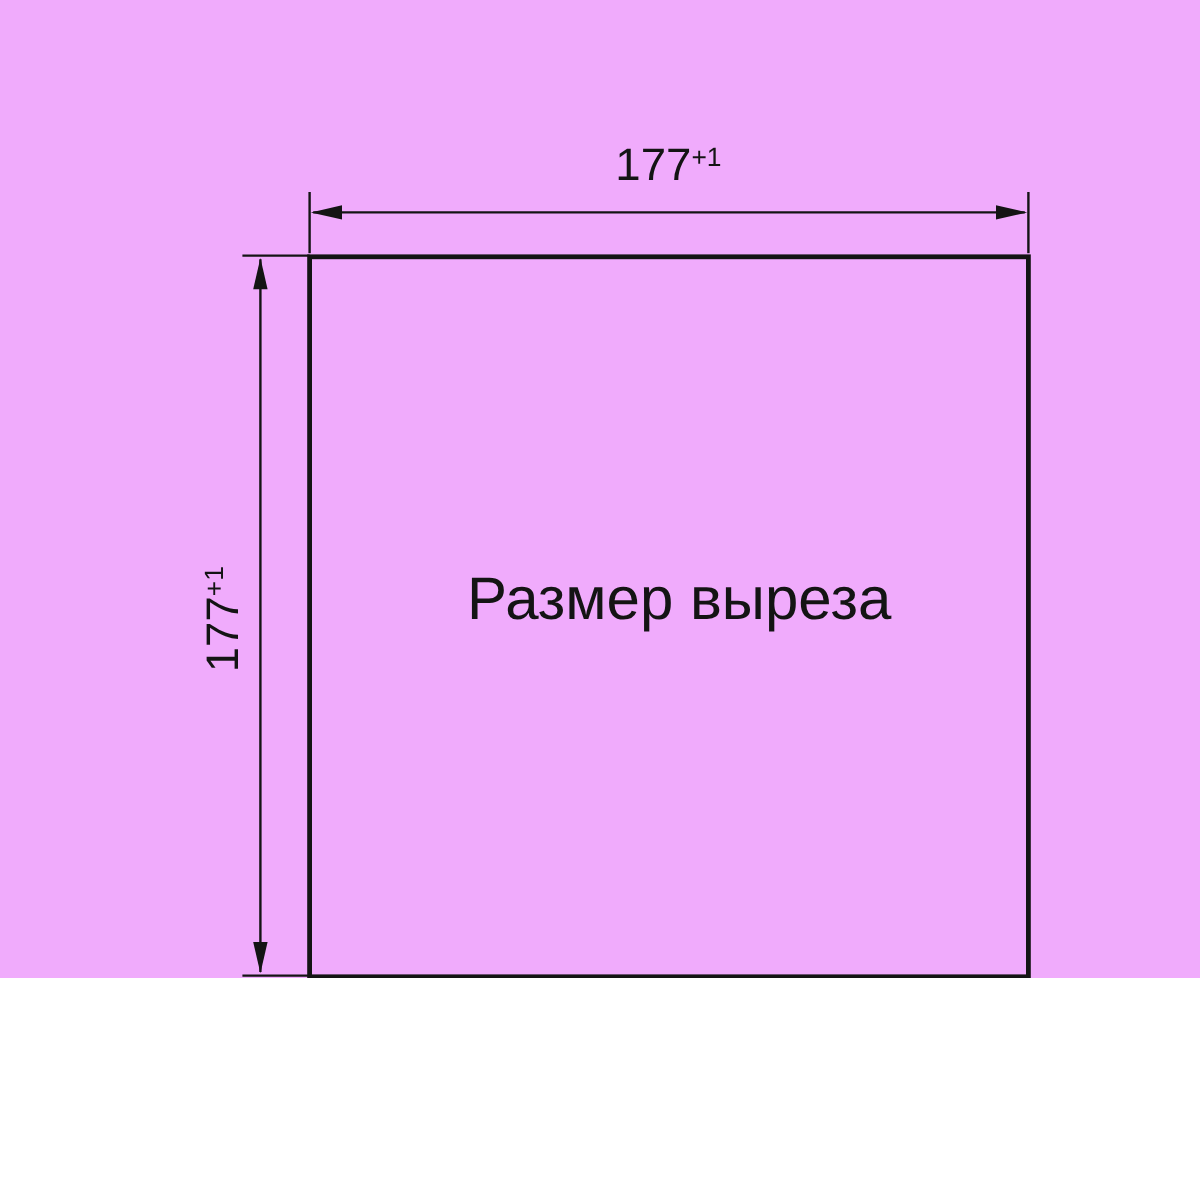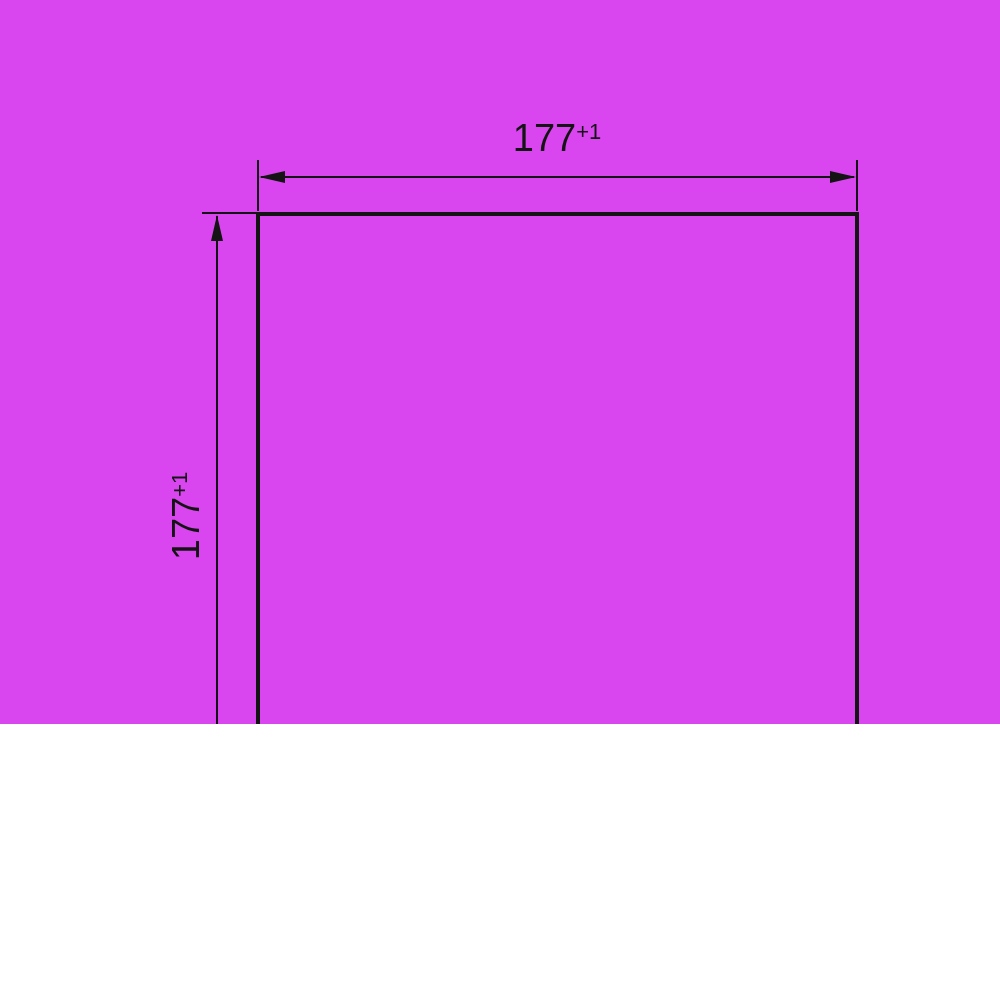--- a/index.html
+++ b/index.html
@@ -4,22 +4,22 @@
 <style>
   html, body {
     margin: 0;
     padding: 0;
     background: #ffffff;
     font-family: "Liberation Sans", "DejaVu Sans", sans-serif;
   }
   .canvas {
     position: relative;
     width: 1000px;
-    height: 724px;
-    background: #d946ef;
+    height: 815px;
+    background: #f0abfc;
     overflow: hidden;
   }
   .drawing-svg {
     position: absolute;
     left: 0;
     top: 0;
     width: 1000px;
     height: 1000px;
   }
   .label {
@@ -82,14 +82,15 @@
   </svg>
 
   <div class="label dim-label dim-label-top">
     <span>177</span><span class="tol">+1</span>
   </div>
 
   <div class="label dim-label dim-label-left">
     <span>177</span><span class="tol">+1</span>
   </div>
 
+  <div class="label center-label">Размер выреза</div>
 
 </div>
 
 </body></html>

